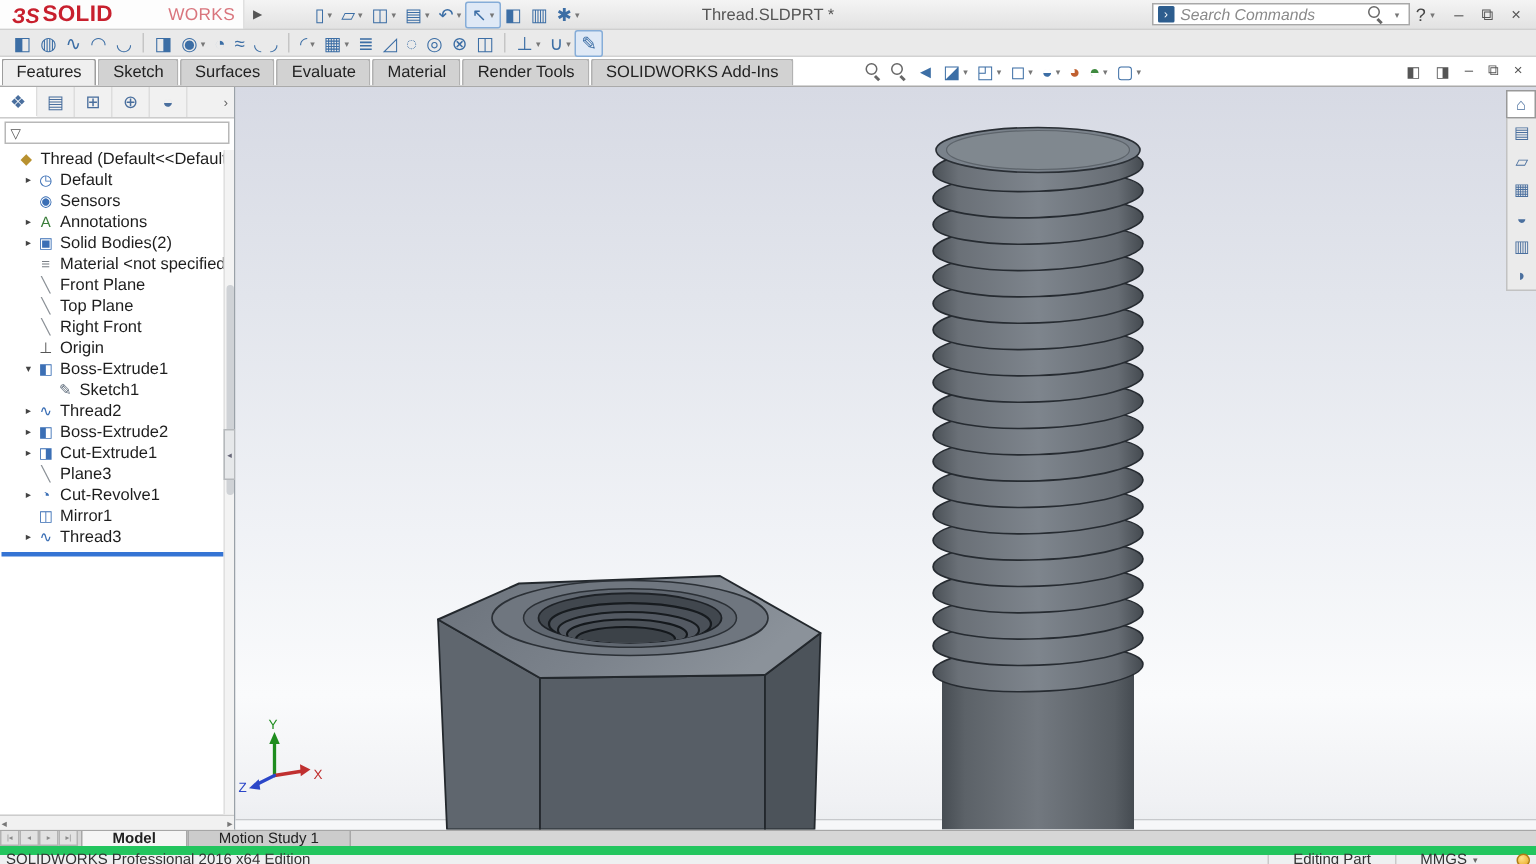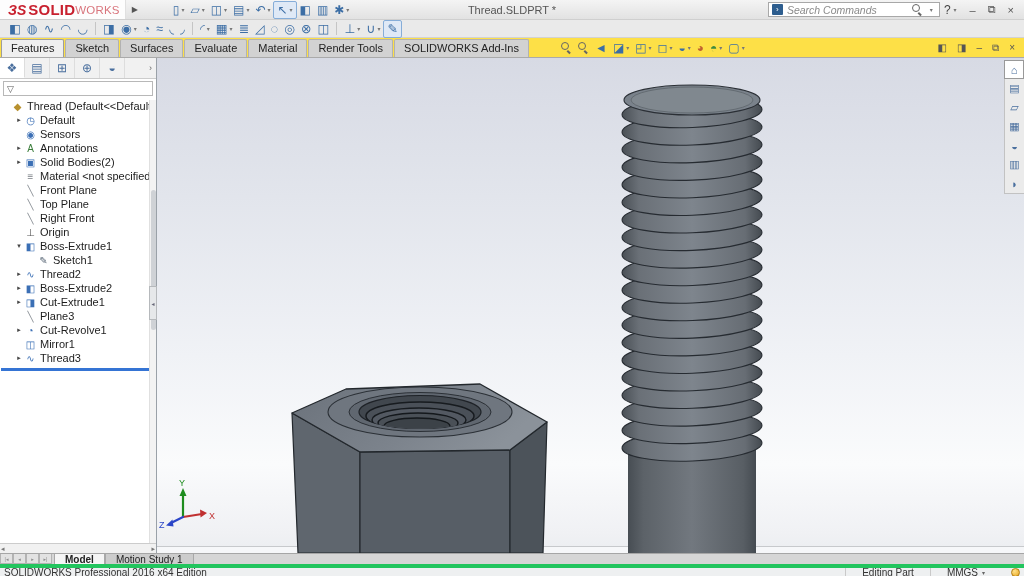--- a/index.html
+++ b/index.html
@@ -4,21 +4,21 @@
 <style>
   *{margin:0;padding:0;box-sizing:border-box;}
   html,body{width:1024px;height:576px;overflow:hidden;}
   .app{width:1024px;height:576px;font-family:"Liberation Sans",sans-serif;font-size:11px;color:#333;background:#e9eaec;position:relative;display:flex;flex-direction:column;}
 
   
   .titlebar{height:20px;display:flex;align-items:center;background:linear-gradient(#f4f4f4,#e2e2e2);border-bottom:1px solid #cfcfcf;position:relative;flex:0 0 20px;}
   .logo{display:flex;align-items:center;height:100%;padding:0 5px 0 8px;background:#fdfdfd;}
   .logo-mark{color:#c8202e;font-weight:bold;font-style:italic;font-size:14px;margin-right:2px;}
   .logo-solid{color:#c8202e;font-weight:bold;font-size:15px;letter-spacing:.2px;}
-  .logo-works{color:#d9757d;font-size:11.5px;letter-spacing:.2px;}
+  .logo-works{color:#d9757d;font-size:11.5px;letter-spacing:.2px;padding-left:37px;}
   .menu-expand{font-size:8px;color:#555;padding:0 6px;border-left:1px solid #e0e0e0;height:100%;display:flex;align-items:center;}
   .std-toolbar{display:flex;align-items:center;margin-left:26px;height:100%;}
   .tbi{display:flex;align-items:center;height:18px;padding:0 3px;color:#3c6ea5;font-size:12px;cursor:default;}
   .tbi .caret{font-size:6px;color:#777;margin-left:2px;}
   .tbi.active{background:#dfe9f6;border:1px solid #86add8;border-radius:2px;}
   .doc-title{position:absolute;left:300px;width:424px;text-align:center;color:#555;pointer-events:none;font-size:11px;}
   .title-right{margin-left:auto;display:flex;align-items:center;height:100%;padding-right:4px;}
   .search-box{width:172px;height:15px;background:#fff;border:1px solid #a8a8a8;display:flex;align-items:center;padding:0 3px;gap:4px;}
   .search-scope{width:11px;height:11px;background:#2d5d8e;color:#fff;font-size:8px;display:flex;align-items:center;justify-content:center;border-radius:1px;}
   .search-text{color:#8a8a8a;flex:1;font-size:10.5px;font-style:italic;}
@@ -28,21 +28,21 @@
   .mini-caret{font-size:6px;color:#777;margin:0 3px;}
   .help-btn{color:#444;font-size:12px;padding:0 4px;display:flex;align-items:center;}
   .winbtn{color:#555;font-size:11px;padding:0 6px;display:flex;align-items:center;height:100%;}
 
   
   .features-bar{height:18px;display:flex;align-items:center;background:#eaeaea;border-bottom:1px solid #d2d2d2;padding-left:6px;flex:0 0 18px;}
   .features-bar .tbi{font-size:12.5px;}
   .sep{width:1px;height:13px;background:#c5c5c5;margin:0 4px;}
 
   
-  .tabrow{height:20px;display:flex;align-items:flex-end;background:#fde047;border-bottom:1px solid #aaa;flex:0 0 20px;position:relative;}
+  .tabrow{height:20px;display:flex;align-items:flex-end;background:#ffffff;border-bottom:1px solid #aaa;flex:0 0 20px;position:relative;gap:16px;}
   .ctab{padding:2px 9px 2px;border:1px solid #b2b2b2;border-bottom:none;background:#d2d2d2;margin-right:1px;border-radius:2px 2px 0 0;font-size:11px;color:#222;height:18px;white-space:nowrap;}
   .ctab.active{background:#efefef;border-color:#9d9d9d;}
   .headsup{display:flex;align-items:center;margin-left:28px;height:100%;}
   .headsup .tbi{font-size:12px;}
   .tabrow-right{margin-left:auto;display:flex;align-items:center;height:100%;padding-right:4px;color:#666;}
   .tabrow-right .winbtn{padding:0 5px;font-size:10px;}
 
   
   .main{flex:1;display:flex;min-height:0;}
   .panel{width:157px;background:#fff;border-right:1px solid #9aa1a8;display:flex;flex-direction:column;position:relative;flex:0 0 157px;}
@@ -68,25 +68,25 @@
   .floor-line{position:absolute;left:0;right:0;bottom:6px;height:1px;background:#c7c9cc;z-index:1;}
   .floor-strip{position:absolute;left:0;right:0;bottom:0;height:6px;background:#f6f7f9;z-index:1;}
   .scene{position:absolute;inset:0;z-index:2;}
   .taskpane{position:absolute;top:2px;right:0;width:20px;background:#ebebeb;border:1px solid #c2c2c2;border-right:none;z-index:3;}
   .tp-icon{height:19px;display:flex;align-items:center;justify-content:center;color:#4a6f9e;font-size:11px;}
   .tp-icon.active{background:#fff;border:1px solid #999;margin:-1px 0 0 -1px;}
 
   
   .bottom-tabs{height:11px;background:#d6d6d6;border-top:1px solid #a6a6a6;display:flex;align-items:stretch;flex:0 0 11px;font-size:10px;}
   .ntab{width:13px;background:#e2e2e2;border:1px solid #b3b3b3;border-top:none;font-size:5px;color:#8a8a8a;display:flex;align-items:center;justify-content:center;}
-  .btab{padding:0 10px;display:flex;align-items:center;background:#cccccc;border-right:1px solid #a8a8a8;border-left:1px solid #a8a8a8;color:#222;}
+  .btab{padding:0 20px;display:flex;align-items:center;background:#cccccc;border-right:1px solid #a8a8a8;border-left:1px solid #a8a8a8;color:#222;}
   .btab.active{background:#f5f5f5;font-weight:bold;}
 
   
-  .statusbar{height:12px;background:#eef0f1;border-top:4px solid #22c55e;display:flex;align-items:center;font-size:10px;color:#333;padding:0 4px;flex:0 0 12px;}
+  .statusbar{height:12px;background:#eef0f1;border-top:6px solid #22c55e;display:flex;align-items:center;font-size:10px;color:#333;padding:0 4px;flex:0 0 12px;}
   .sb-left{flex:1;}
   .sb-cell{border-left:1px solid #c9c9c9;padding:0 16px;height:100%;display:flex;align-items:center;gap:4px;}
   .sb-caret{font-size:6px;color:#666;}
   .sb-dot{width:9px;height:9px;border-radius:50%;background:radial-gradient(circle at 35% 30%,#ffe28a,#e9a61f);border:1px solid #b07d14;margin-left:10px;}
 </style>
 </head>
 <body>
 
 <div class="app">
 

